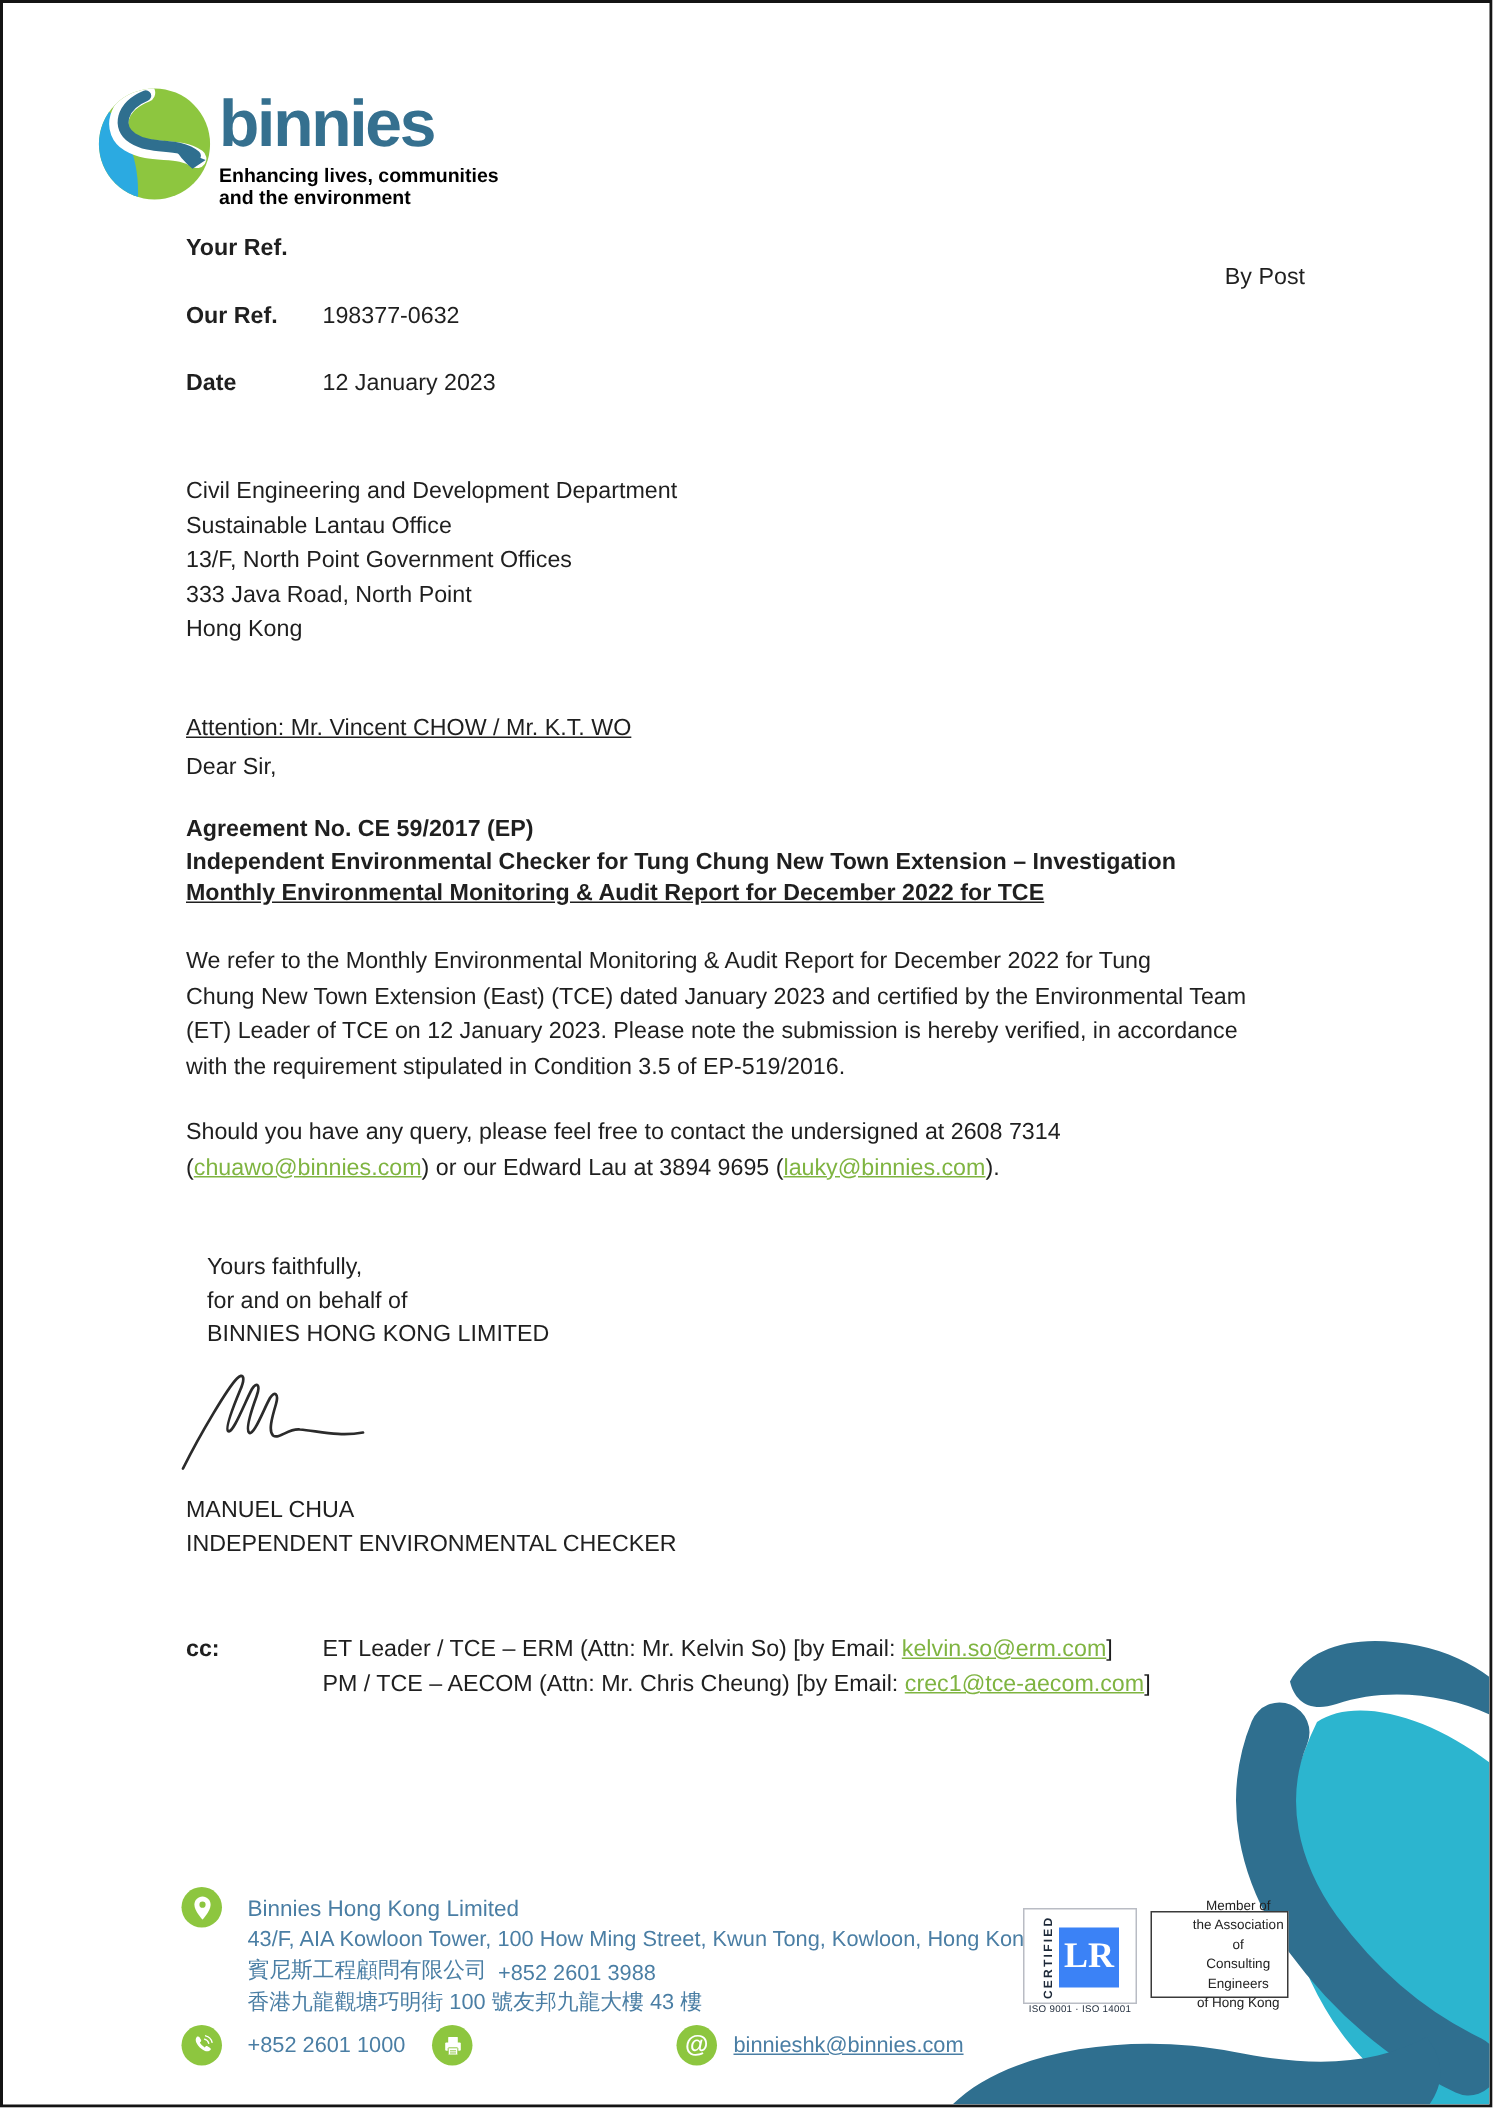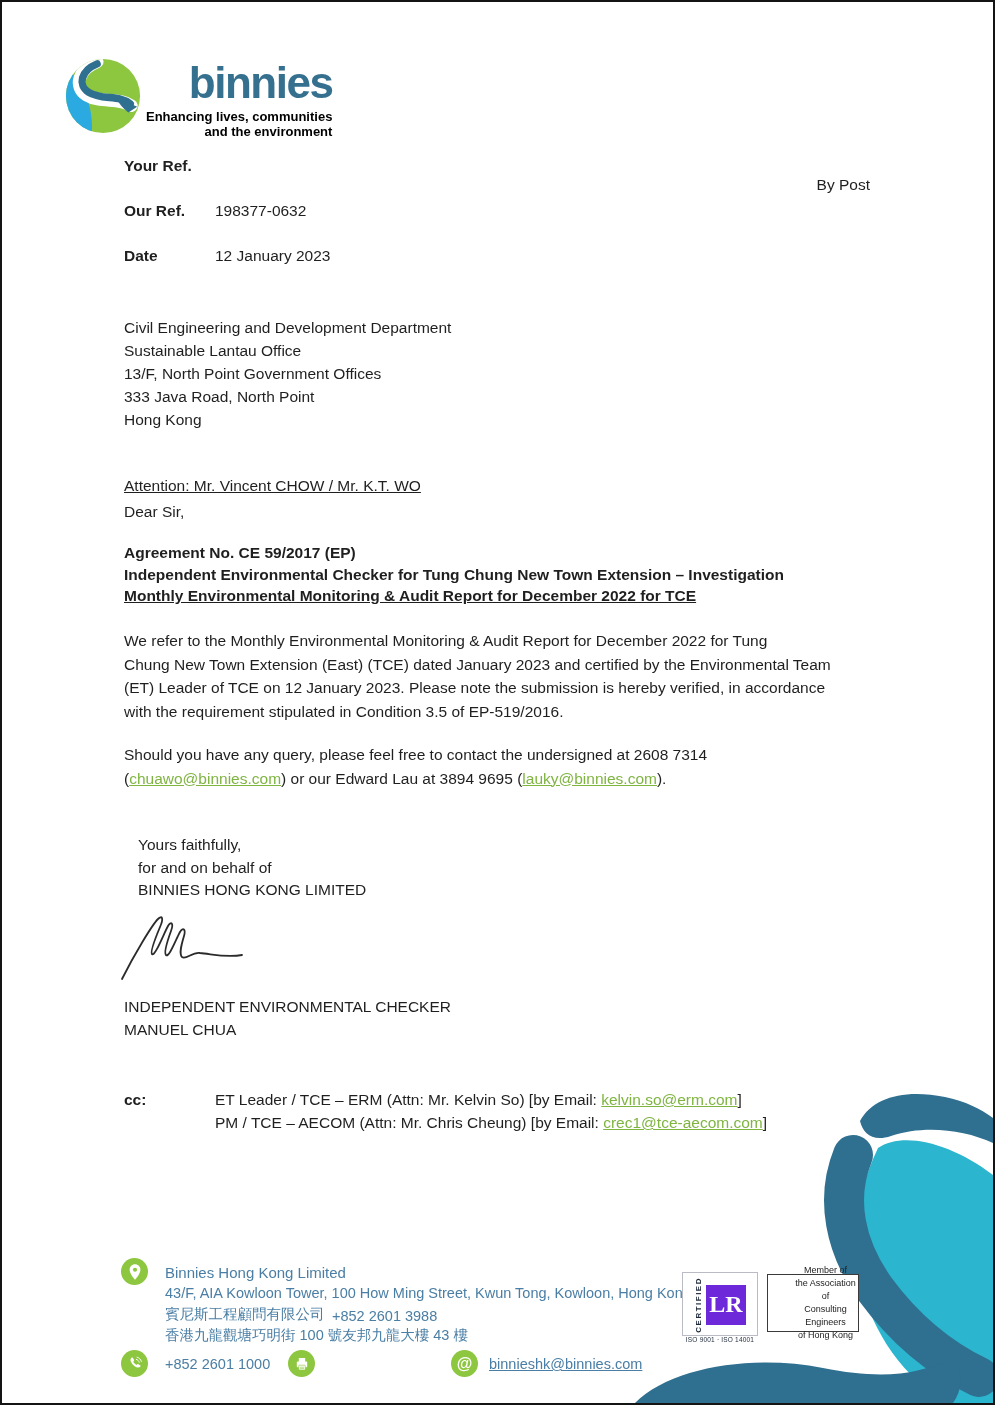--- a/index.html
+++ b/index.html
@@ -5,21 +5,21 @@
   * { margin:0; padding:0; box-sizing:border-box; }
   html,body { background:#e8e8e8; }
   .page {
     position:relative; width:995px; height:1405px; margin:0 auto;
     background:#fff; border:2px solid #141414; overflow:hidden;
     font-family:"Liberation Sans","DejaVu Sans",sans-serif; color:#1f1f1f;
   }
   .abs { position:absolute; }
   
   .logo-wrap { left:62px; top:53px; display:flex; z-index:2; }
-  .logo-text { margin-left:4px;text-align:right; }
+  .logo-text { margin-left:4px; }
   .brand {
     font-size:44px; font-weight:700; letter-spacing:-1.5px; color:#35708F;
     line-height:1; margin-top:6px;
   }
   .tagline { font-size:13px; font-weight:700; color:#000000; line-height:1.18; margin-top:4px; }
   
   .txt { font-size:15.5px; line-height:23px; }
   .lbl-row { display:flex; }
   .lbl { width:91px; display:inline-block;font-weight:bold; }
   .bypost { right:123px; top:174px; font-size:15.5px; }
@@ -49,21 +49,21 @@
   .lr-box {
     left:680px; top:1270px; width:76px; height:64px; background:#fff;
     border:1px solid #b9bcc4; display:flex; flex-direction:column; align-items:center; z-index:2;
   }
   .lr-top { display:flex; align-items:center; margin-top:4px; }
   .lr-cert {
     writing-mode:vertical-rl; transform:rotate(180deg);
     font-size:8px; font-weight:700; letter-spacing:1.5px; color:#1d2939; margin-right:3px;
   }
   .lr-square {
-    width:40px; height:40px; background:#6d28d9; color:#fff; display:flex;
+    width:40px; height:40px; background:#3b82f6; color:#fff; display:flex;
     align-items:center; justify-content:center; font-size:24px; font-weight:700;
     font-family:"Liberation Serif","DejaVu Serif",serif;
   }
   .lr-iso { font-size:6.5px; color:#1d2939; margin-top:3px; letter-spacing:.2px; }
   .member-box {
     left:765px; top:1272px; width:92px; height:58px; border:1px solid #3a3a3a;
     display:flex; flex-direction:column; align-items:center; justify-content:center;
     font-size:9px; line-height:1.45; color:#222; text-align:center; background:#fff; z-index:2;padding-left:25px;
   }
   .swirl { right:0; bottom:0; z-index:0; }
@@ -164,22 +164,22 @@
     </div>
 
     <svg class="abs sig" width="150" height="82" viewBox="0 0 150 82">
       <path d="M8,72 C20,48 38,18 44,12 C48,8 50,11 46,20 C41,32 36,45 38,47
                C41,50 50,26 54,19 C57,14 60,16 57,24 C53,35 50,46 52,48
                C55,51 62,32 66,25 C69,20 72,22 70,29 C67,39 65,47 68,50
                C72,53 78,45 86,46 C98,47 112,51 128,48" fill="none" stroke="#2b2b2b" stroke-width="1.8" stroke-linecap="round" stroke-linejoin="round"></path>
     </svg>
 
     <div class="abs txt nameblock">
+      <div>MANUEL CHUA</div>
       <div>INDEPENDENT ENVIRONMENTAL CHECKER</div>
-      <div>MANUEL CHUA</div>
     </div>
 
     <div class="abs txt ccblock">
       <div style="display:flex;">
         <span class="lbl">cc:</span>
         <span><span>ET Leader / TCE – ERM (Attn: Mr. Kelvin So) [by Email: </span><a class="email-green" href="#">kelvin.so@erm.com</a><span>]</span></span>
       </div>
       <div style="display:flex;">
         <span class="lbl"></span>
         <span><span>PM / TCE – AECOM (Attn: Mr. Chris Cheung) [by Email: </span><a class="email-green" href="#">crec1@tce-aecom.com</a><span>]</span></span>

